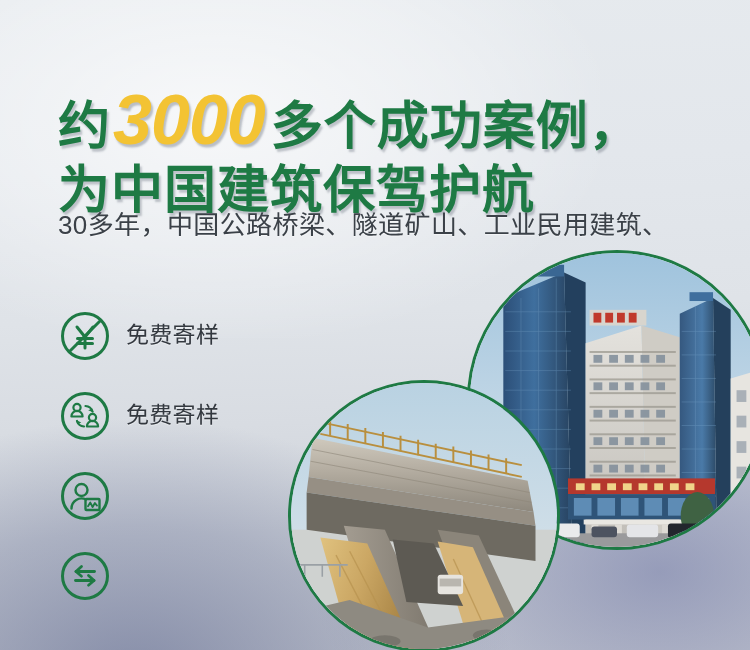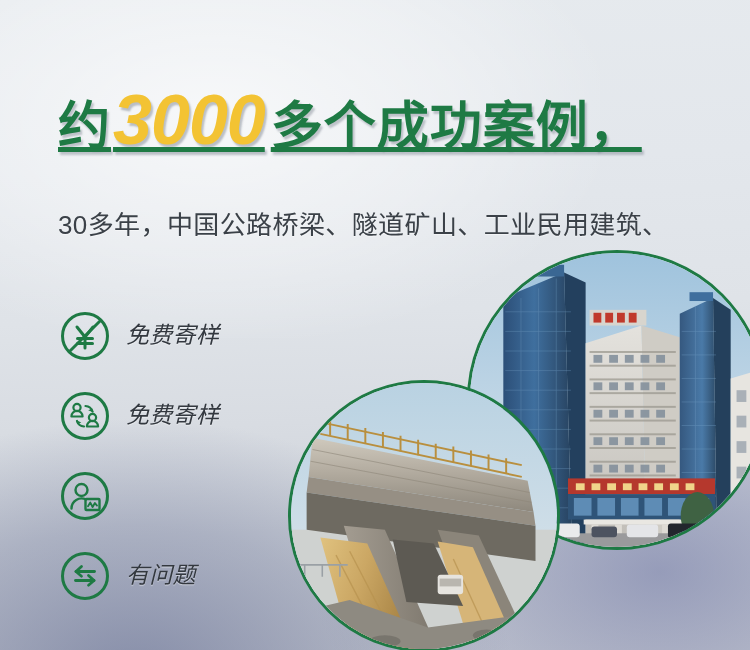--- a/index.html
+++ b/index.html
@@ -43,21 +43,20 @@
     white-space: nowrap;
   }
 
   .hl-line {
     display: block;
     font-weight: bold;
     color: #1e7a44;
     font-size: 52px;
     letter-spacing: 1px;
     text-shadow: 2px 3px 2px rgba(90,100,115,0.34);
-    text-decoration: underline;
   }
 
   .hl-line-1 { font-size: 52px; }
   .hl-line-2 { font-size: 52px; margin-top: 6px; }
 
   .hl-number {
     color: #f3c333;
     font-size: 70px;
     font-weight: bold;
     font-style: italic;
@@ -106,21 +105,20 @@
     margin-right: 14px;
     display: block;
   }
 
   .feature-text {
     font-size: 23px;
     color: #33383f;
     line-height: 1.30;
     letter-spacing: 0.3px;
     text-shadow: 0 1px 1px rgba(255,255,255,0.5);
-    font-style: italic;
   }
   .feature-text span { display: block; white-space: nowrap; }
 
   
   .photo {
     position: absolute;
     border-radius: 50%;
     border: 3px solid #1e7a44;
     overflow: hidden;
     box-sizing: border-box;
@@ -146,20 +144,21 @@
 </style>
 </head>
 <body>
 
 <div id="banner">
 
   <div id="bg-bloom"></div>
 
   <div class="headline">
     <span class="hl-line hl-line-1"><span>约</span><span class="hl-number">3000</span><span>多个成功案例，</span></span>
+    <span class="hl-line hl-line-2">为中国建筑保驾护航</span>
   </div>
 
   <div class="subtitle">
     <span class="sub-line">30多年，中国公路桥梁、隧道矿山、工业民用建筑、</span>
   </div>
 
   <div class="features">
 
     <div class="feature-row">
       <svg class="feature-icon" viewBox="0 0 54 54">
@@ -204,21 +203,20 @@
 
     <div class="feature-row">
       <svg class="feature-icon" viewBox="0 0 54 54">
         <circle cx="27" cy="27" r="22.5" fill="none" stroke="#1e7a44" stroke-width="3"></circle>
         <path d="M36.5 22.5 L18 22.5" fill="none" stroke="#1e7a44" stroke-width="2.8" stroke-linecap="round"></path>
         <path d="M23.5 17.5 L18 22.5 L23.5 27.2" fill="none" stroke="#1e7a44" stroke-width="2.8" stroke-linecap="round" stroke-linejoin="round"></path>
         <path d="M17.5 31.5 L36 31.5" fill="none" stroke="#1e7a44" stroke-width="2.8" stroke-linecap="round"></path>
         <path d="M30.5 26.5 L36 31.5 L30.5 36.2" fill="none" stroke="#1e7a44" stroke-width="2.8" stroke-linecap="round" stroke-linejoin="round"></path>
       </svg>
       <div class="feature-text">
-        <span>有问题</span>
       </div>
     </div>
 
   </div>
 
   <div class="photo" id="photo-building">
     <svg viewBox="0 0 300 300" preserveAspectRatio="xMidYMid slice">
       <defs>
         <linearGradient id="skyB" x1="0" y1="0" x2="0" y2="1">
           <stop offset="0%" stop-color="#9fc3dd"></stop>

